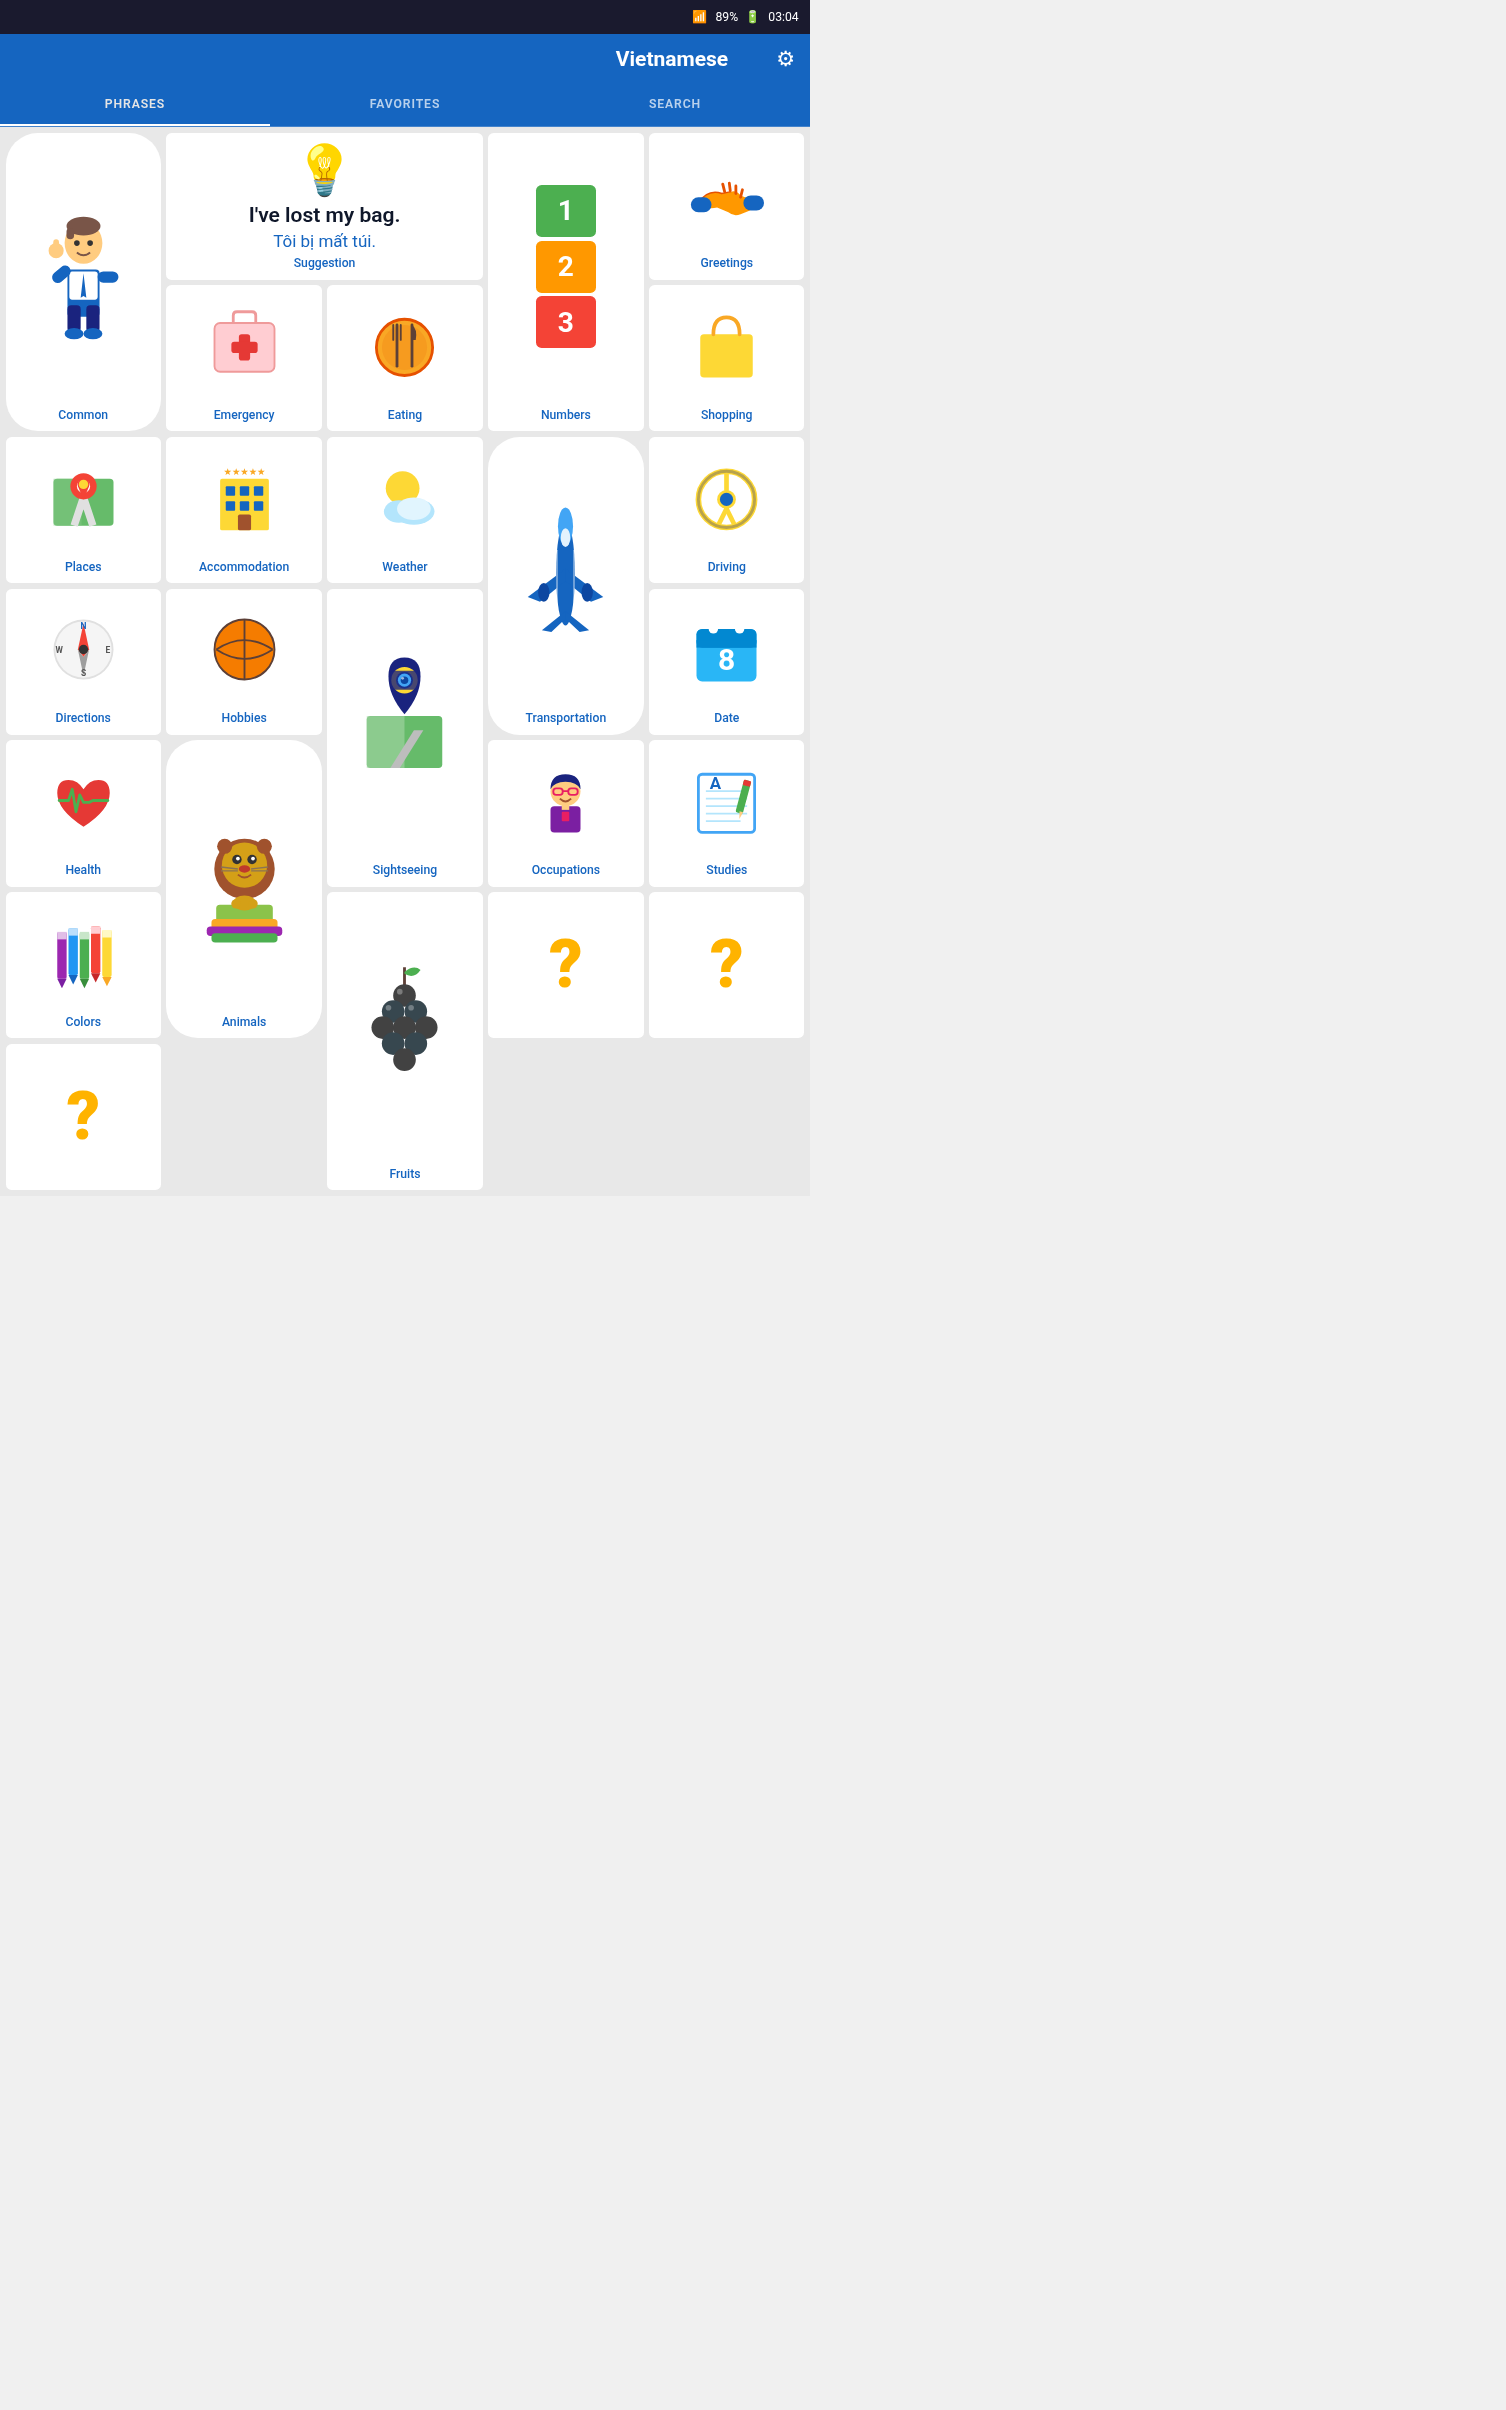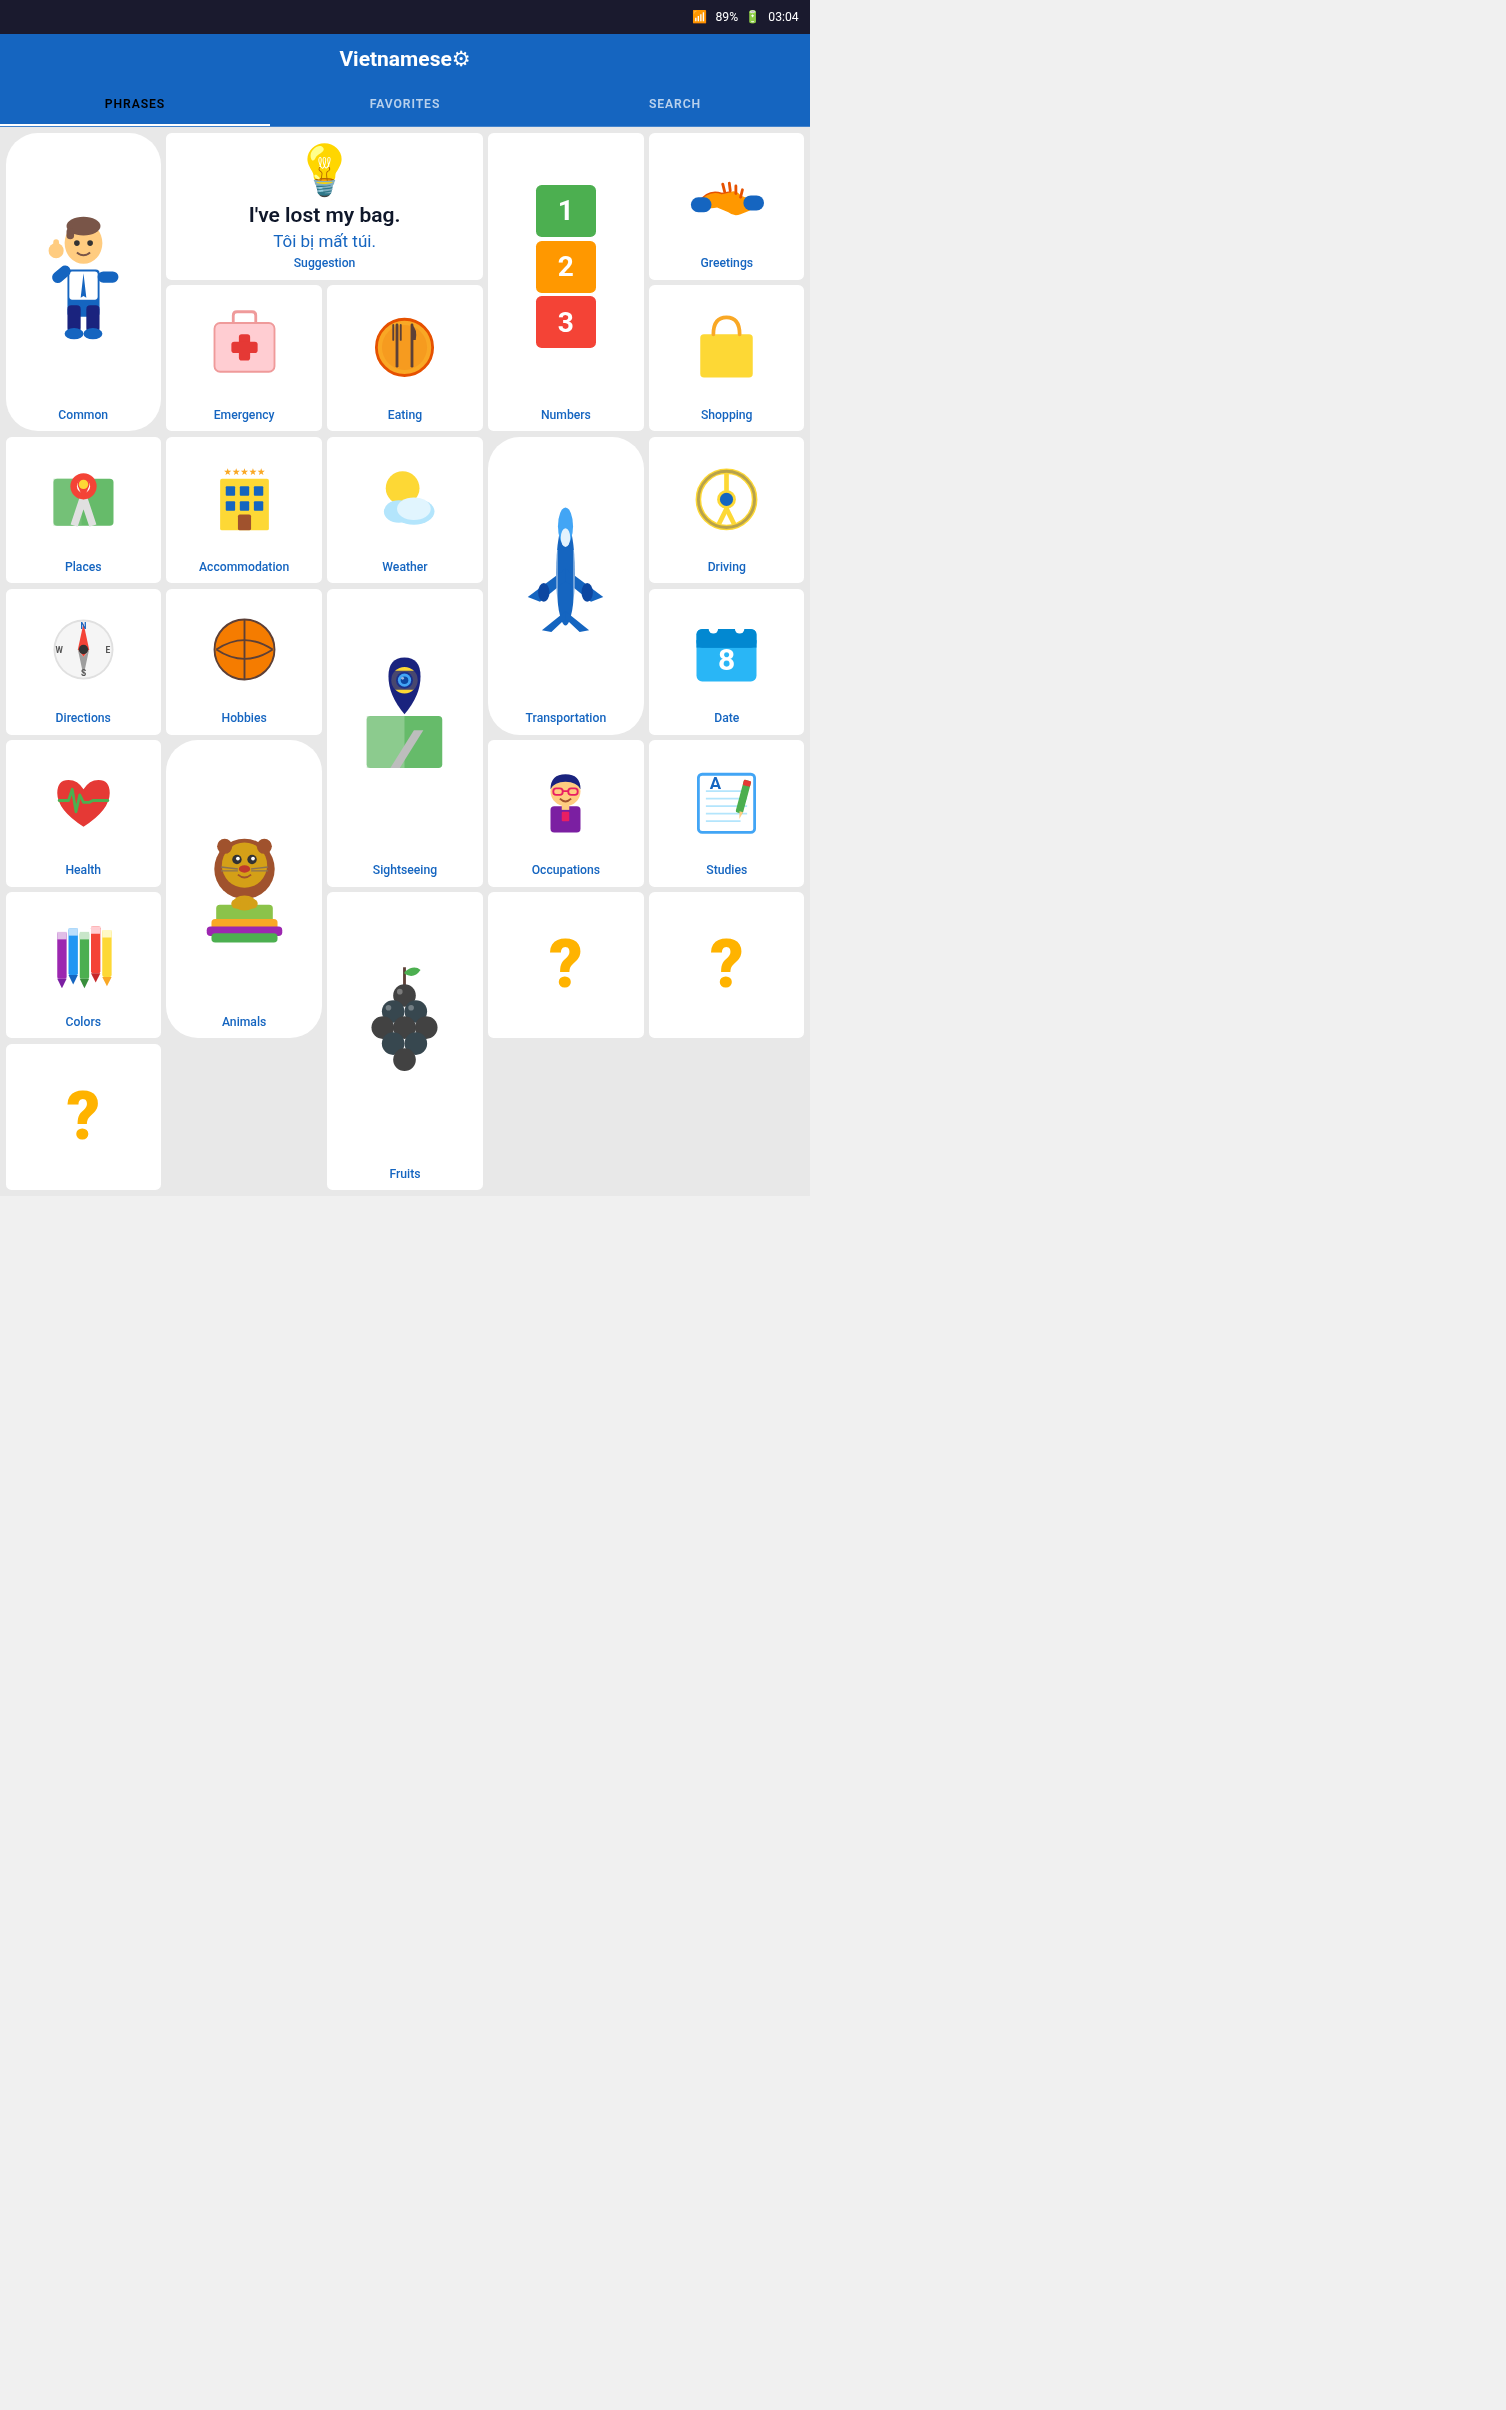--- a/index.html
+++ b/index.html
@@ -22,21 +22,22 @@
       font-size: 12.2px;
       gap: 7.5px;
     }
 
     
     #app-header {
       background: #1565c0;
       padding: 13px 15px;
       display: flex;
       align-items: center;
-      justify-content: center;
+      justify-content: flex-end;
+      gap: 48px;
     }
     #app-title {
       color: white;
       font-size: 21px;
       font-weight: bold;
     }
     #settings-icon {
       color: white;
       font-size: 21px;
       cursor: pointer;
@@ -53,21 +54,21 @@
       text-align: center;
       padding: 13px 0;
       color: rgba(255,255,255,0.7);
       font-size: 12.2px;
       font-weight: 600;
       letter-spacing: 0.9px;
       cursor: pointer;
       border-bottom: 2.8px solid transparent;
     }
     .tab.active {
-      color: #000000;
+      color: #e5e5e5;
       border-bottom: 2.8px solid white;
     }
 
     
     #main-content {
       background: #e8e8e8;
       padding: 5.6px;
     }
 
     

